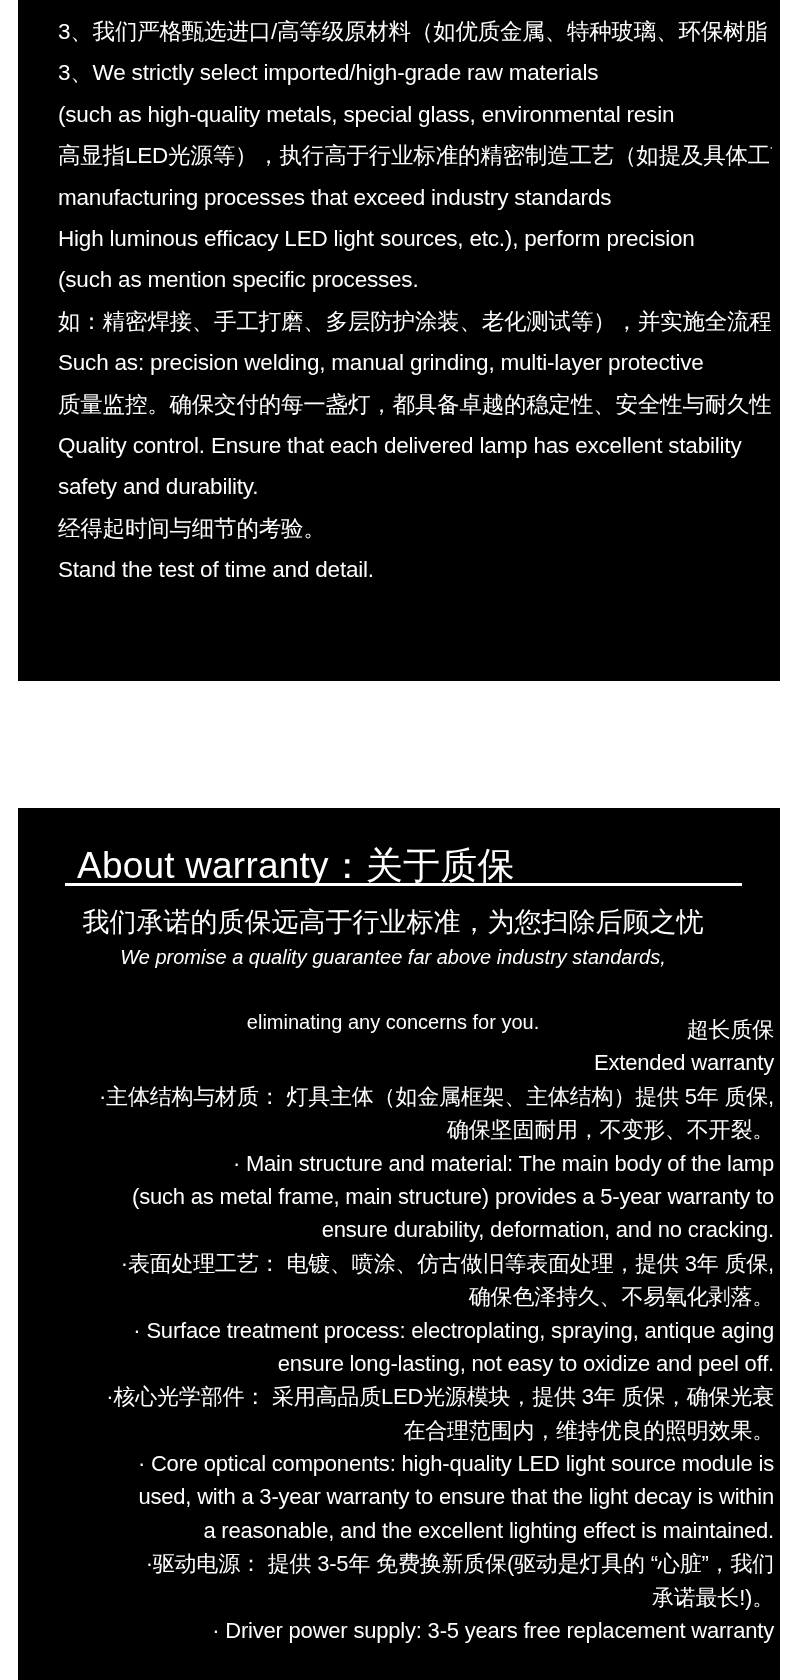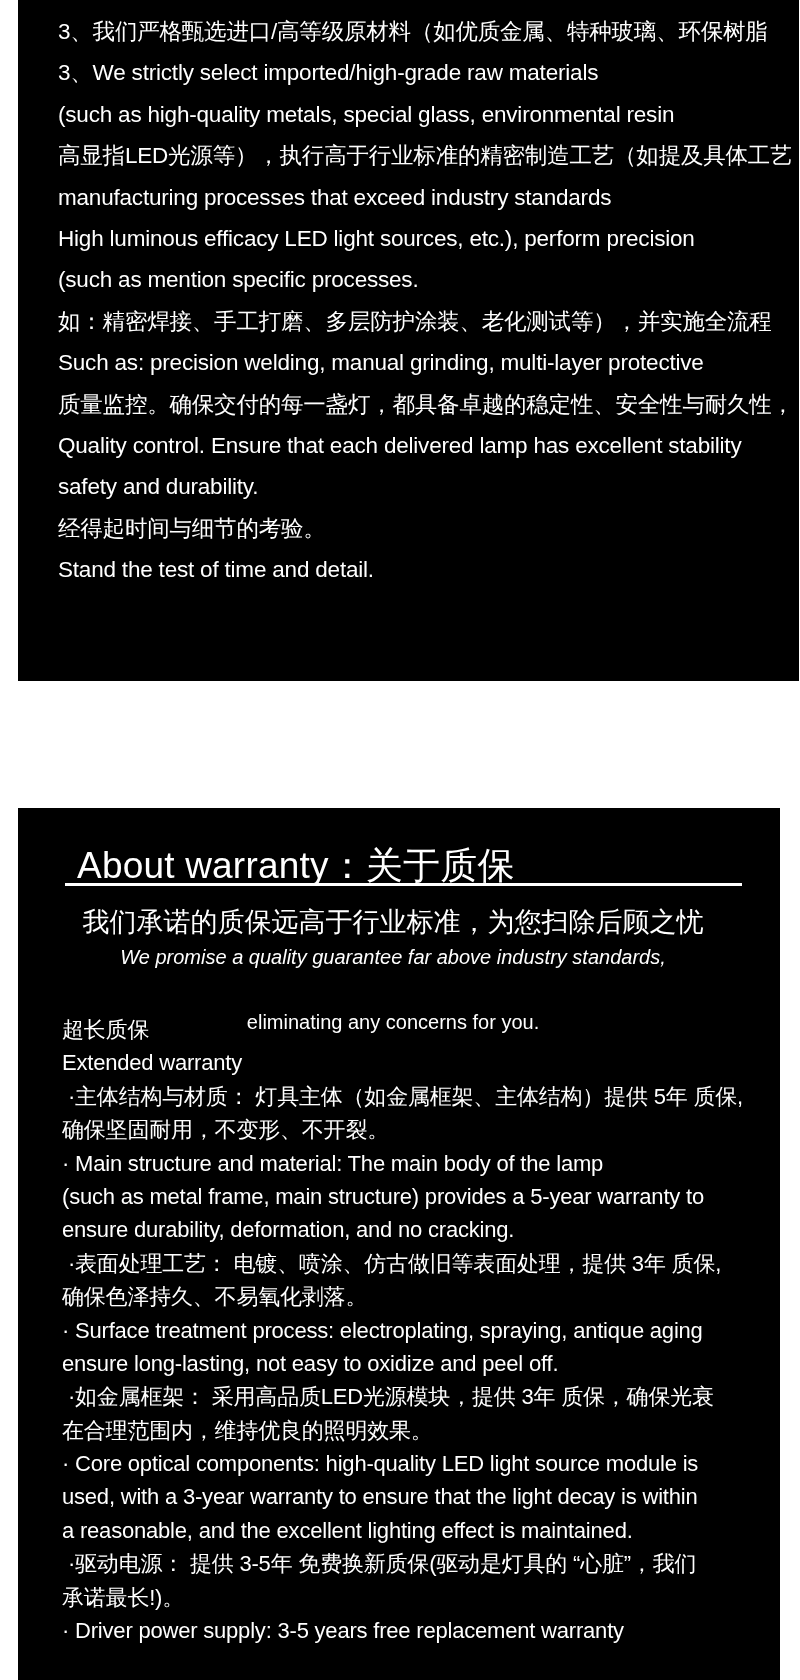--- a/index.html
+++ b/index.html
@@ -19,21 +19,20 @@
     position: absolute;
     left: 18px;
     width: 762px;
     background: #000000;
     color: #ffffff;
     overflow: hidden;
   }
   .panel-materials {
     top: 0;
     height: 681px;
-    padding-left: 19px;
   }
   .panel-warranty {
     top: 808px;
     height: 872px;
   }
   .m-lines {
     position: absolute;
     top: 11px;
     left: 40px;
     right: 8px;
@@ -85,20 +84,21 @@
     line-height: 24px;
     white-space: pre;
   }
   .w-intro-en1 { top: 137px; font-style: italic; }
   .w-intro-en2 { top: 172px; margin-top: 30px; }
   .w-lines {
     position: absolute;
     top: 205px;
     left: 44px;
     right: 6px;
+    text-align: right;
   }
   .wline {
     font-size: 22px;
     line-height: 33.4px;
     height: 33.4px;
     white-space: pre;
     letter-spacing: -0.2px;
     overflow: hidden;
   }
 </style>
@@ -137,21 +137,21 @@
       <div class="wline">Extended warranty</div>
       <div class="wline"> ·主体结构与材质： 灯具主体（如金属框架、主体结构）提供 5年 质保,</div>
       <div class="wline">确保坚固耐用，不变形、不开裂。</div>
       <div class="wline">· Main structure and material: The main body of the lamp</div>
       <div class="wline">(such as metal frame, main structure) provides a 5-year warranty to</div>
       <div class="wline">ensure durability, deformation, and no cracking.</div>
       <div class="wline"> ·表面处理工艺： 电镀、喷涂、仿古做旧等表面处理，提供 3年 质保,</div>
       <div class="wline">确保色泽持久、不易氧化剥落。</div>
       <div class="wline">· Surface treatment process: electroplating, spraying, antique aging</div>
       <div class="wline">ensure long-lasting, not easy to oxidize and peel off.</div>
-      <div class="wline"> ·如金属框架： 采用高品质LED光源模块，提供 3年 质保，确保光衰</div>
+      <div class="wline"> ·核心光学部件： 采用高品质LED光源模块，提供 3年 质保，确保光衰</div>
       <div class="wline">在合理范围内，维持优良的照明效果。</div>
       <div class="wline">· Core optical components: high-quality LED light source module is</div>
       <div class="wline">used, with a 3-year warranty to ensure that the light decay is within</div>
       <div class="wline">a reasonable, and the excellent lighting effect is maintained.</div>
       <div class="wline"> ·驱动电源： 提供 3-5年 免费换新质保(驱动是灯具的 “心脏”，我们</div>
       <div class="wline">承诺最长!)。</div>
       <div class="wline">· Driver power supply: 3-5 years free replacement warranty</div>
     </div>
   </section>
 

